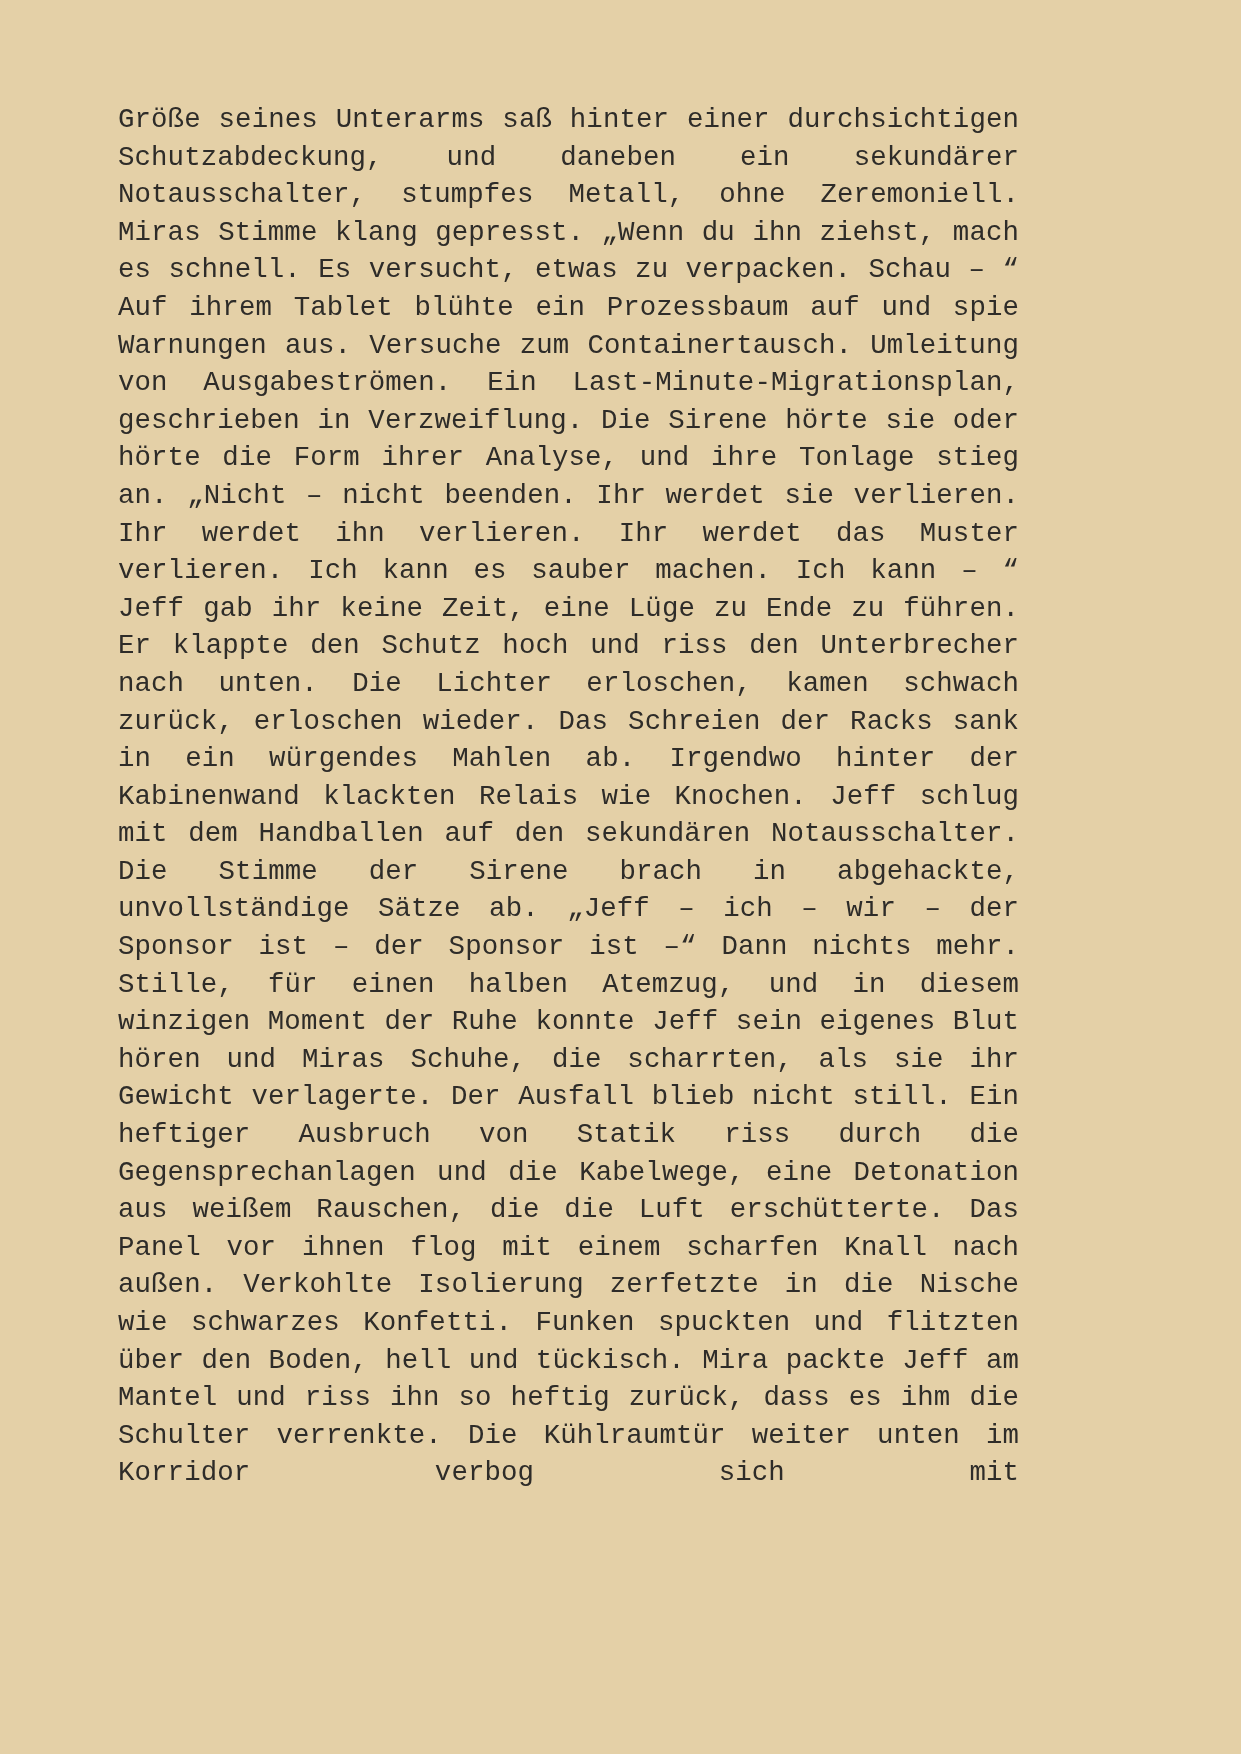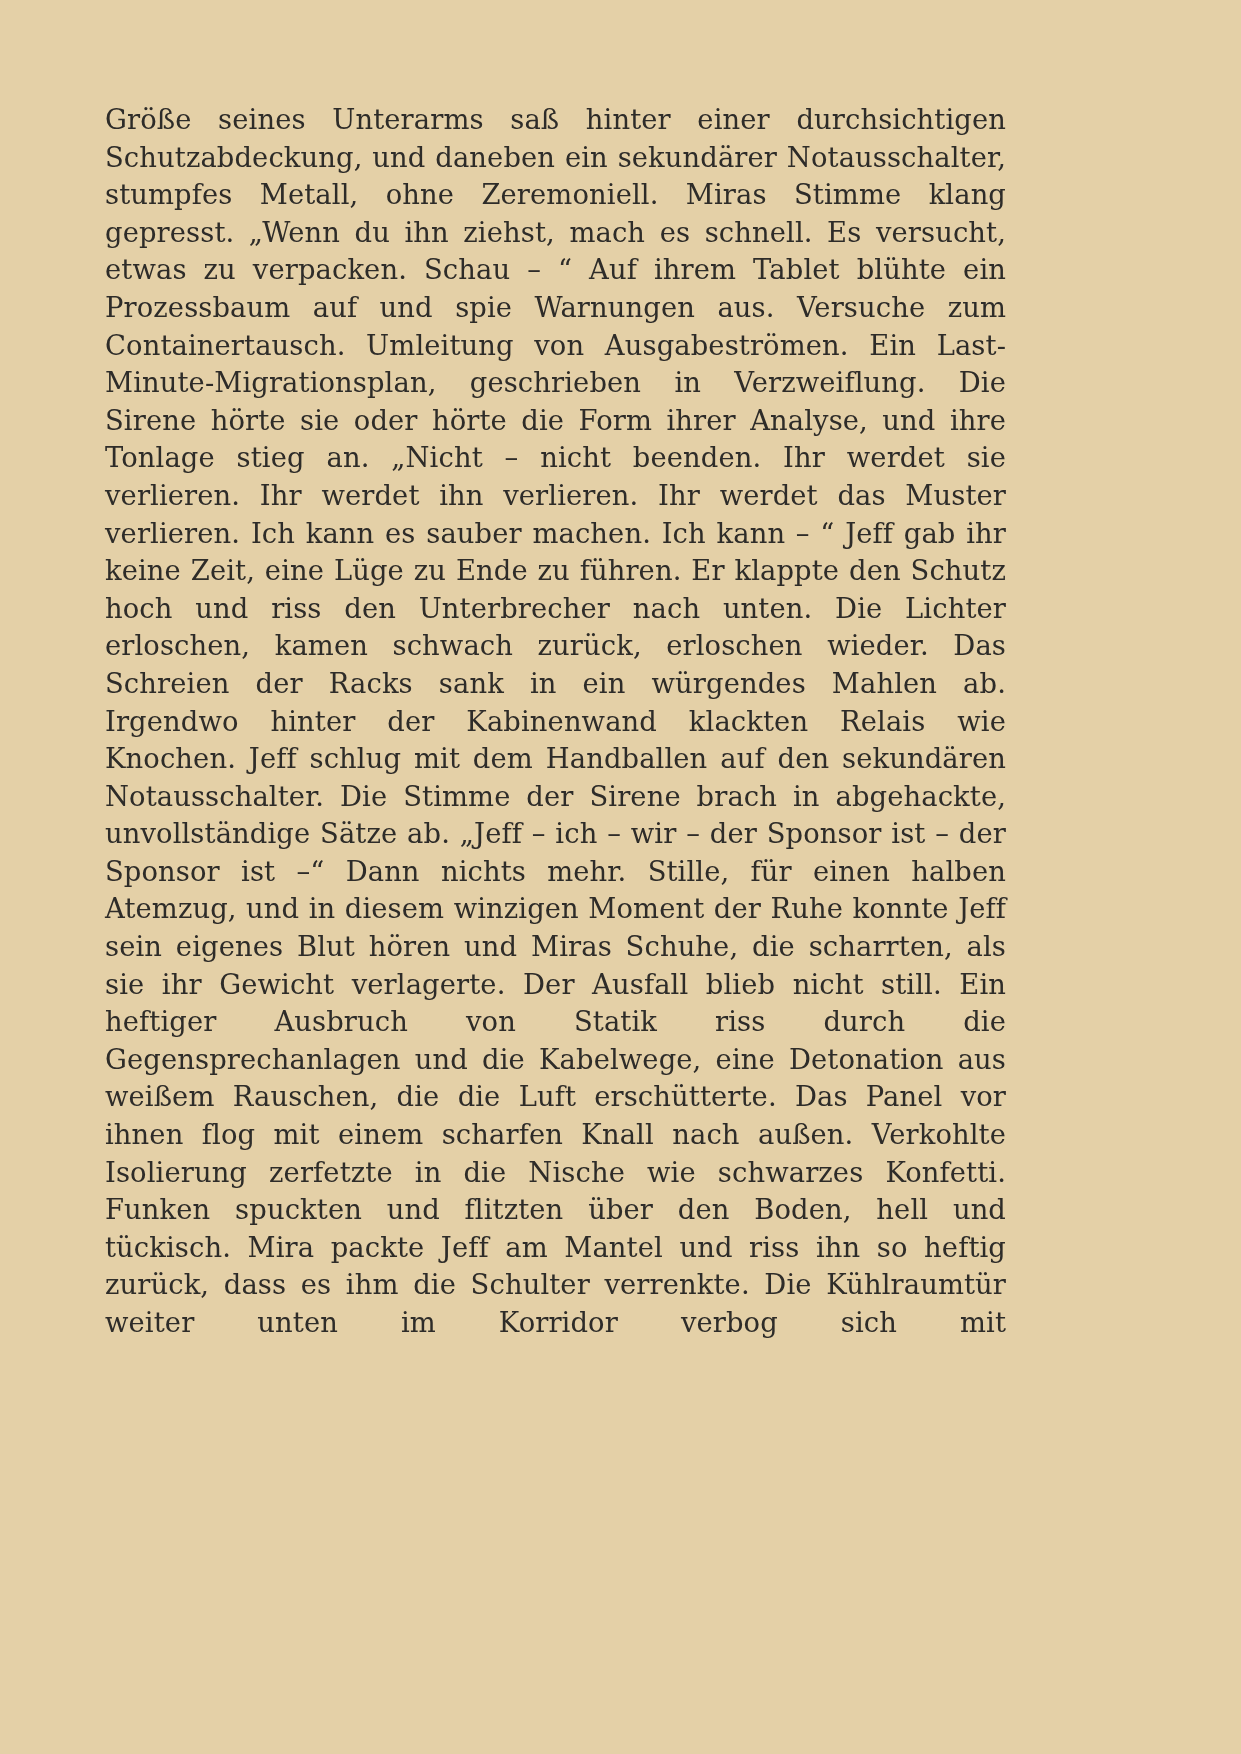--- a/index.html
+++ b/index.html
@@ -15,23 +15,24 @@
   }
   .page {
     position: relative;
     width: 1241px;
     height: 1754px;
     background: #e4d0a7;
     box-sizing: border-box;
   }
   .text-column {
     position: absolute;
-    left: 105px;
+    left: 118px;
     top: 101px;
     width: 901px;
+    font-family: Liberation Mono, monospace;
   }
   .body-paragraph {
     margin: 0;
     padding: 0;
     color: #2e2c29;
     font-size: 27.4px;
     line-height: 37.6px;
     text-align: justify;
     text-justify: inter-word;
     font-weight: 400;

